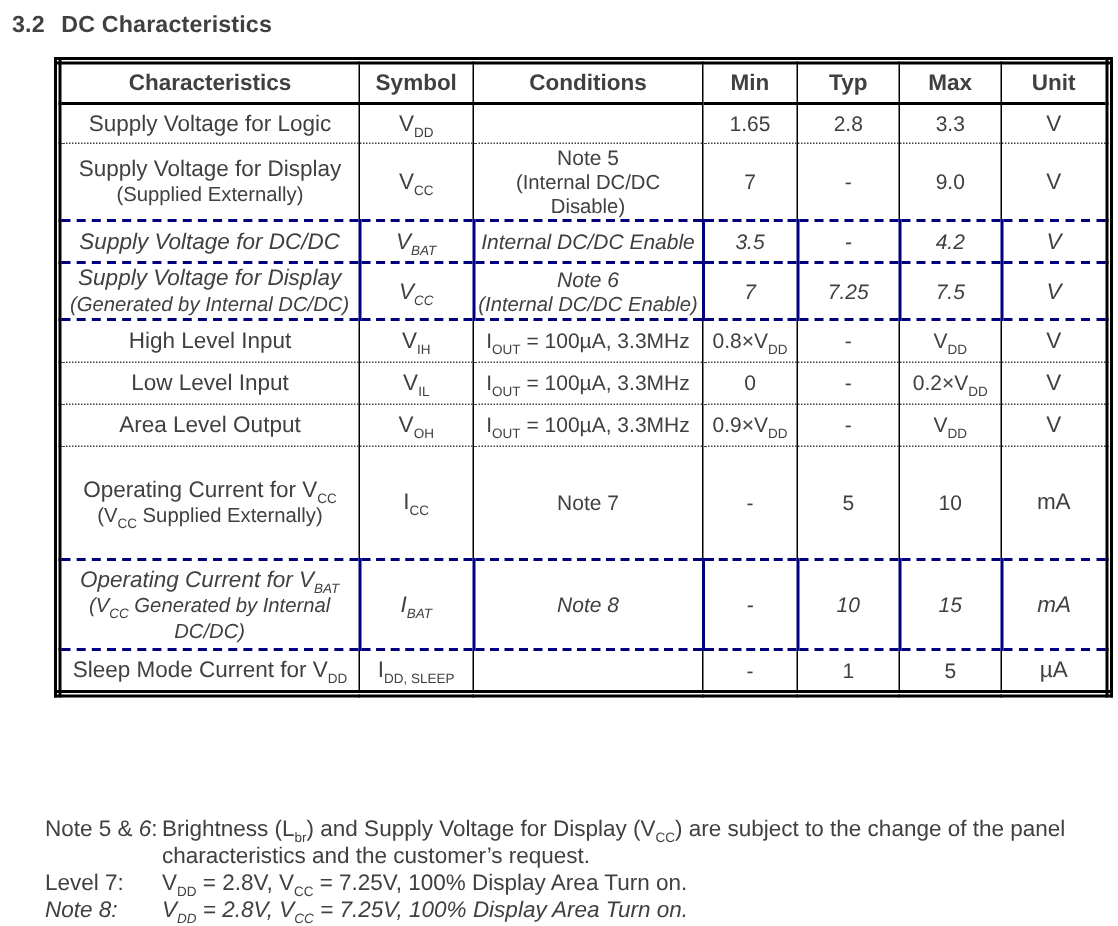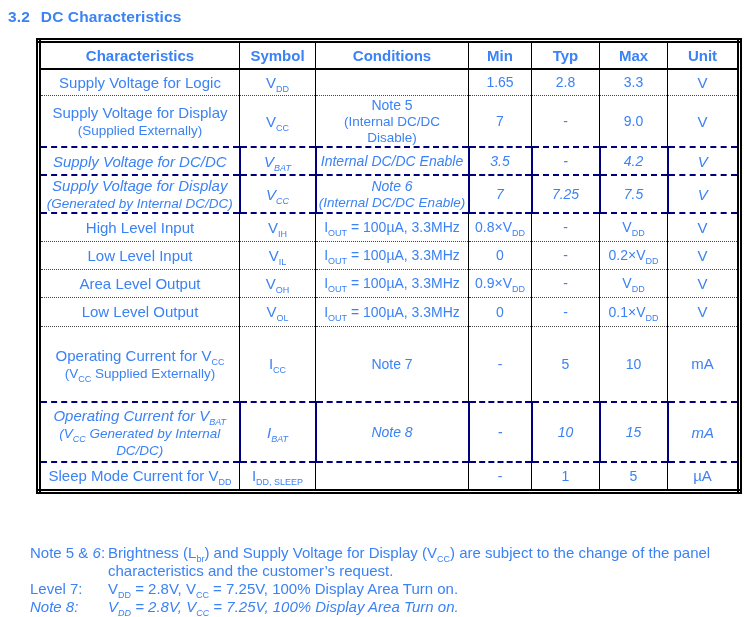--- a/index.html
+++ b/index.html
@@ -1,18 +1,18 @@
 <!DOCTYPE html>
 <html><head>
 <meta charset="utf-8">
 <style>
   html,body { margin:0; padding:0; background:#fff; }
   .page {
     position:relative; width:745px; height:617px; background:#ffffff;
-    color:#3b82f6; font-family:"Liberation Sans", sans-serif; overflow:hidden;
+    color:#404040; font-family:"Liberation Sans", sans-serif; overflow:hidden;
   }
   .section-title {
     position:absolute; left:8px; top:8px;
     font-size:15.5px; font-weight:bold; letter-spacing:0.1px;
   }
   .section-title .num { margin-right:11px; }
 
   .tablewrap { position:absolute; left:36px; top:38px; }
   table.dc {
     border-collapse:collapse; table-layout:fixed; width:702px;
@@ -134,29 +134,20 @@
           </tr>
           <tr style="height: 28px;">
             <td class="col-characteristics"><span class="ln ln0">Area Level Output</span></td>
             <td class="col-symbol"><span class="ln ln0">V<sub>OH</sub></span></td>
             <td class="col-conditions"><span class="ln ln0">I<sub>OUT</sub> = 100µA, 3.3MHz</span></td>
             <td class="col-min"><span class="ln ln0">0.9×V<sub>DD</sub></span></td>
             <td class="col-typ"><span class="ln ln0">-</span></td>
             <td class="col-max"><span class="ln ln0">V<sub>DD</sub></span></td>
             <td class="col-unit"><span class="ln ln0">V</span></td>
           </tr>
-          <tr style="height: 29px;">
-            <td class="col-characteristics"><span class="ln ln0">Low Level Output</span></td>
-            <td class="col-symbol"><span class="ln ln0">V<sub>OL</sub></span></td>
-            <td class="col-conditions"><span class="ln ln0">I<sub>OUT</sub> = 100µA, 3.3MHz</span></td>
-            <td class="col-min"><span class="ln ln0">0</span></td>
-            <td class="col-typ"><span class="ln ln0">-</span></td>
-            <td class="col-max"><span class="ln ln0">0.1×V<sub>DD</sub></span></td>
-            <td class="col-unit"><span class="ln ln0">V</span></td>
-          </tr>
           <tr style="height: 76px;">
             <td class="col-characteristics"><span class="ln ln0">Operating Current for V<sub>CC</sub></span><br><span class="ln ln1">(V<sub>CC</sub> Supplied Externally)</span></td>
             <td class="col-symbol"><span class="ln ln0">I<sub>CC</sub></span></td>
             <td class="col-conditions"><span class="ln ln0">Note 7</span></td>
             <td class="col-min"><span class="ln ln0">-</span></td>
             <td class="col-typ"><span class="ln ln0">5</span></td>
             <td class="col-max"><span class="ln ln0">10</span></td>
             <td class="col-unit"><span class="ln ln0">mA</span></td>
           </tr>
           <tr class="changed" style="height: 60px;">

